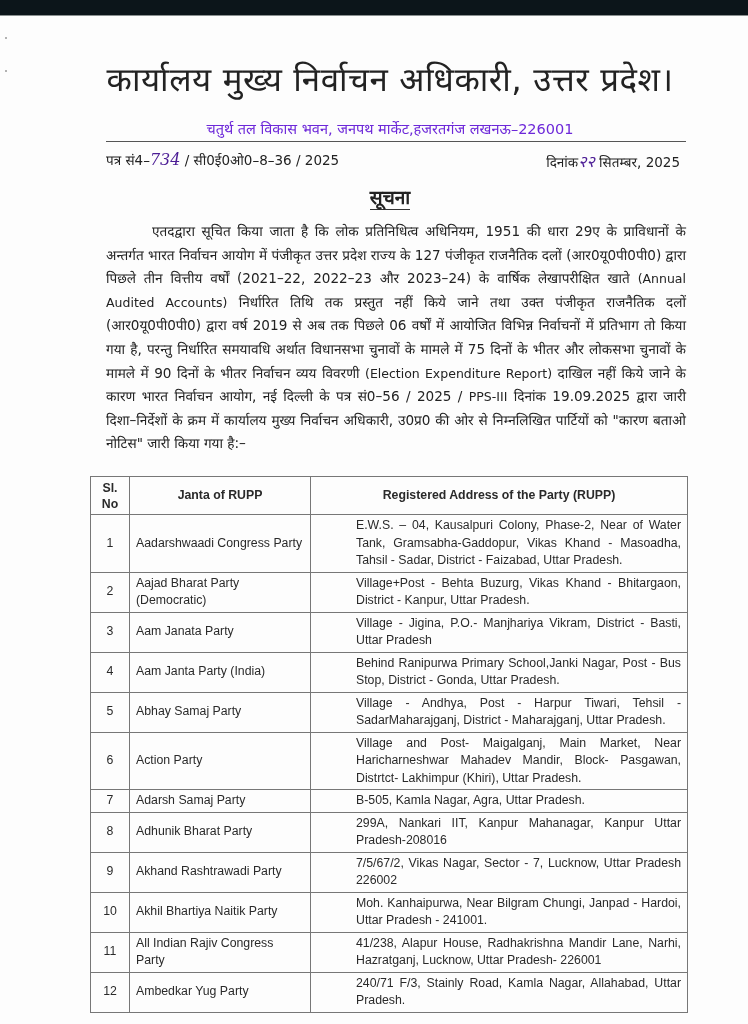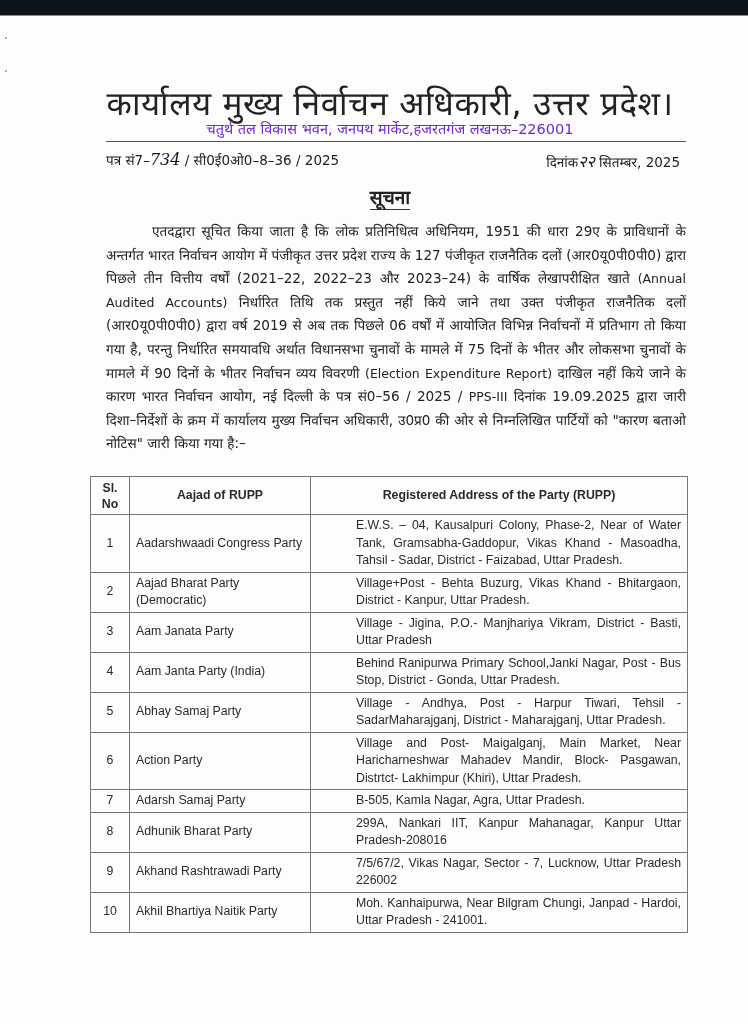--- a/index.html
+++ b/index.html
@@ -10,42 +10,42 @@
       color: #1e1e1e;
       position: relative;
     }
     .topbar {
       position: absolute; left: 0; top: 0; width: 748px; height: 15px;
       background: #0c151a; border-bottom: 1px solid #8a9090;
     }
     .speck { position: absolute; width: 2px; height: 2px; background: #999; border-radius: 1px; }
 
     .office-title {
-      position: absolute; left: 90px; top: 80px; width: 600px;
+      position: absolute; left: 90px; top: 56px; width: 600px;
       text-align: center; font-family: "DejaVu Sans", sans-serif;
       font-size: 33px; font-weight: normal; color: #222; letter-spacing: 0.5px;
       white-space: nowrap;
     }
     .office-address {
       position: absolute; left: 90px; top: 118px; width: 600px; text-align: center;
       font-family: "DejaVu Sans", sans-serif; font-size: 14.5px; color: #6d28d9; white-space: nowrap;
     }
     .rule {
       position: absolute; left: 106px; top: 141px; width: 580px; height: 0;
       border-top: 1.5px solid #555;
     }
     .ref-line {
       position: absolute; left: 106px; top: 150px; font-family: "DejaVu Sans", sans-serif;
       font-size: 13.5px; color: #222; white-space: nowrap;
     }
     .date-line {
       position: absolute; right: 68px; top: 150px; font-family: "DejaVu Sans", sans-serif;
       font-size: 13.5px; color: #222; white-space: nowrap;
     }
-    .ink { color: #0f172a; font-family: "DejaVu Serif", serif; font-style: italic; font-size: 16px; }
+    .ink { color: #4c1d95; font-family: "DejaVu Serif", serif; font-style: italic; font-size: 16px; }
 
     .notice-heading {
       position: absolute; left: 16px; top: 184px; width: 748px; text-align: center;
       font-family: "DejaVu Sans", sans-serif; font-size: 19px; font-weight: bold; color: #222;
     }
     .notice-heading span { border-bottom: 1.5px solid #333; padding-bottom: 1px; }
 
     .body-text {
       position: absolute; left: 106px; top: 220px; width: 580px;
       font-family: "DejaVu Sans", sans-serif; font-size: 13.6px; line-height: 23.6px;
@@ -74,38 +74,38 @@
 
 <div class="topbar"></div>
 <div class="speck" style="left:5px; top:37px;"></div>
 <div class="speck" style="left:5px; top:70px;"></div>
 
 <div class="office-title">कार्यालय मुख्य निर्वाचन अधिकारी, उत्तर प्रदेश।</div>
 <div class="office-address">चतुर्थ तल विकास भवन, जनपथ मार्केट,हजरतगंज लखनऊ–226001</div>
 <div class="rule"></div>
 
 <div class="ref-line">
-  <span>पत्र सं7–</span><span class="ink">734</span><span> / सी0ई0ओ0–8–36 / 2025</span>
+  <span>पत्र सं4–</span><span class="ink">734</span><span> / सी0ई0ओ0–8–36 / 2025</span>
 </div>
 
 <div class="date-line">
   <span>दिनांक</span><span class="ink">२२</span><span> सितम्बर, 2025</span>
 </div>
 
 <div class="notice-heading">
   <span>सूचना</span>
 </div>
 
 <div class="body-text"><span>एतदद्वारा सूचित किया जाता है कि लोक प्रतिनिधित्व अधिनियम, 1951 की धारा 29ए के प्राविधानों के अन्तर्गत भारत निर्वाचन आयोग में पंजीकृत उत्तर प्रदेश राज्य के 127 पंजीकृत राजनैतिक दलों (आर0यू0पी0पी0) द्वारा पिछले तीन वित्तीय वर्षों (2021–22, 2022–23 और 2023–24) के वार्षिक लेखापरीक्षित खाते </span><span class="en">(Annual Audited Accounts)</span><span> निर्धारित तिथि तक प्रस्तुत नहीं किये जाने तथा उक्त पंजीकृत राजनैतिक दलों (आर0यू0पी0पी0) द्वारा वर्ष 2019 से अब तक पिछले 06 वर्षों में आयोजित विभिन्न निर्वाचनों में प्रतिभाग तो किया गया है, परन्तु निर्धारित समयावधि अर्थात विधानसभा चुनावों के मामले में 75 दिनों के भीतर और लोकसभा चुनावों के मामले में 90 दिनों के भीतर निर्वाचन व्यय विवरणी </span><span class="en">(Election Expenditure Report)</span><span> दाखिल नहीं किये जाने के कारण भारत निर्वाचन आयोग, नई दिल्ली के पत्र सं0–56 / 2025 / </span><span class="en">PPS-III</span><span> दिनांक 19.09.2025 द्वारा जारी दिशा–निर्देशों के क्रम में कार्यालय मुख्य निर्वाचन अधिकारी, उ0प्र0 की ओर से निम्नलिखित पार्टियों को "कारण बताओ नोटिस" जारी किया गया है:–</span></div>
 
 <table class="rupp">
   <thead>
     <tr>
       <th class="c-sl">Sl. No</th>
-      <th class="c-name">Aajad of RUPP</th>
+      <th class="c-name">Janta of RUPP</th>
       <th class="c-addr">Registered Address of the Party (RUPP)</th>
     </tr>
   </thead>
   <tbody id="rupp-body">
       <tr>
         <td class="sl">1</td>
         <td class="name">Aadarshwaadi Congress Party</td>
         <td class="addr">E.W.S. – 04, Kausalpuri Colony, Phase-2, Near of Water Tank, Gramsabha-Gaddopur, Vikas Khand - Masoadha, Tahsil - Sadar, District - Faizabad, Uttar Pradesh.</td>
       </tr>
       <tr>
@@ -146,14 +146,24 @@
       <tr>
         <td class="sl">9</td>
         <td class="name">Akhand Rashtrawadi Party</td>
         <td class="addr">7/5/67/2, Vikas Nagar, Sector - 7, Lucknow, Uttar Pradesh 226002</td>
       </tr>
       <tr>
         <td class="sl">10</td>
         <td class="name">Akhil Bhartiya Naitik Party</td>
         <td class="addr">Moh. Kanhaipurwa, Near Bilgram Chungi, Janpad - Hardoi, Uttar Pradesh - 241001.</td>
       </tr>
+      <tr>
+        <td class="sl">11</td>
+        <td class="name">All Indian Rajiv Congress Party</td>
+        <td class="addr">41/238, Alapur House, Radhakrishna Mandir Lane, Narhi, Hazratganj, Lucknow, Uttar Pradesh- 226001</td>
+      </tr>
+      <tr>
+        <td class="sl">12</td>
+        <td class="name">Ambedkar Yug Party</td>
+        <td class="addr">240/71 F/3, Stainly Road, Kamla Nagar, Allahabad, Uttar Pradesh.</td>
+      </tr>
     </tbody>
 </table>
 
 </body></html>

